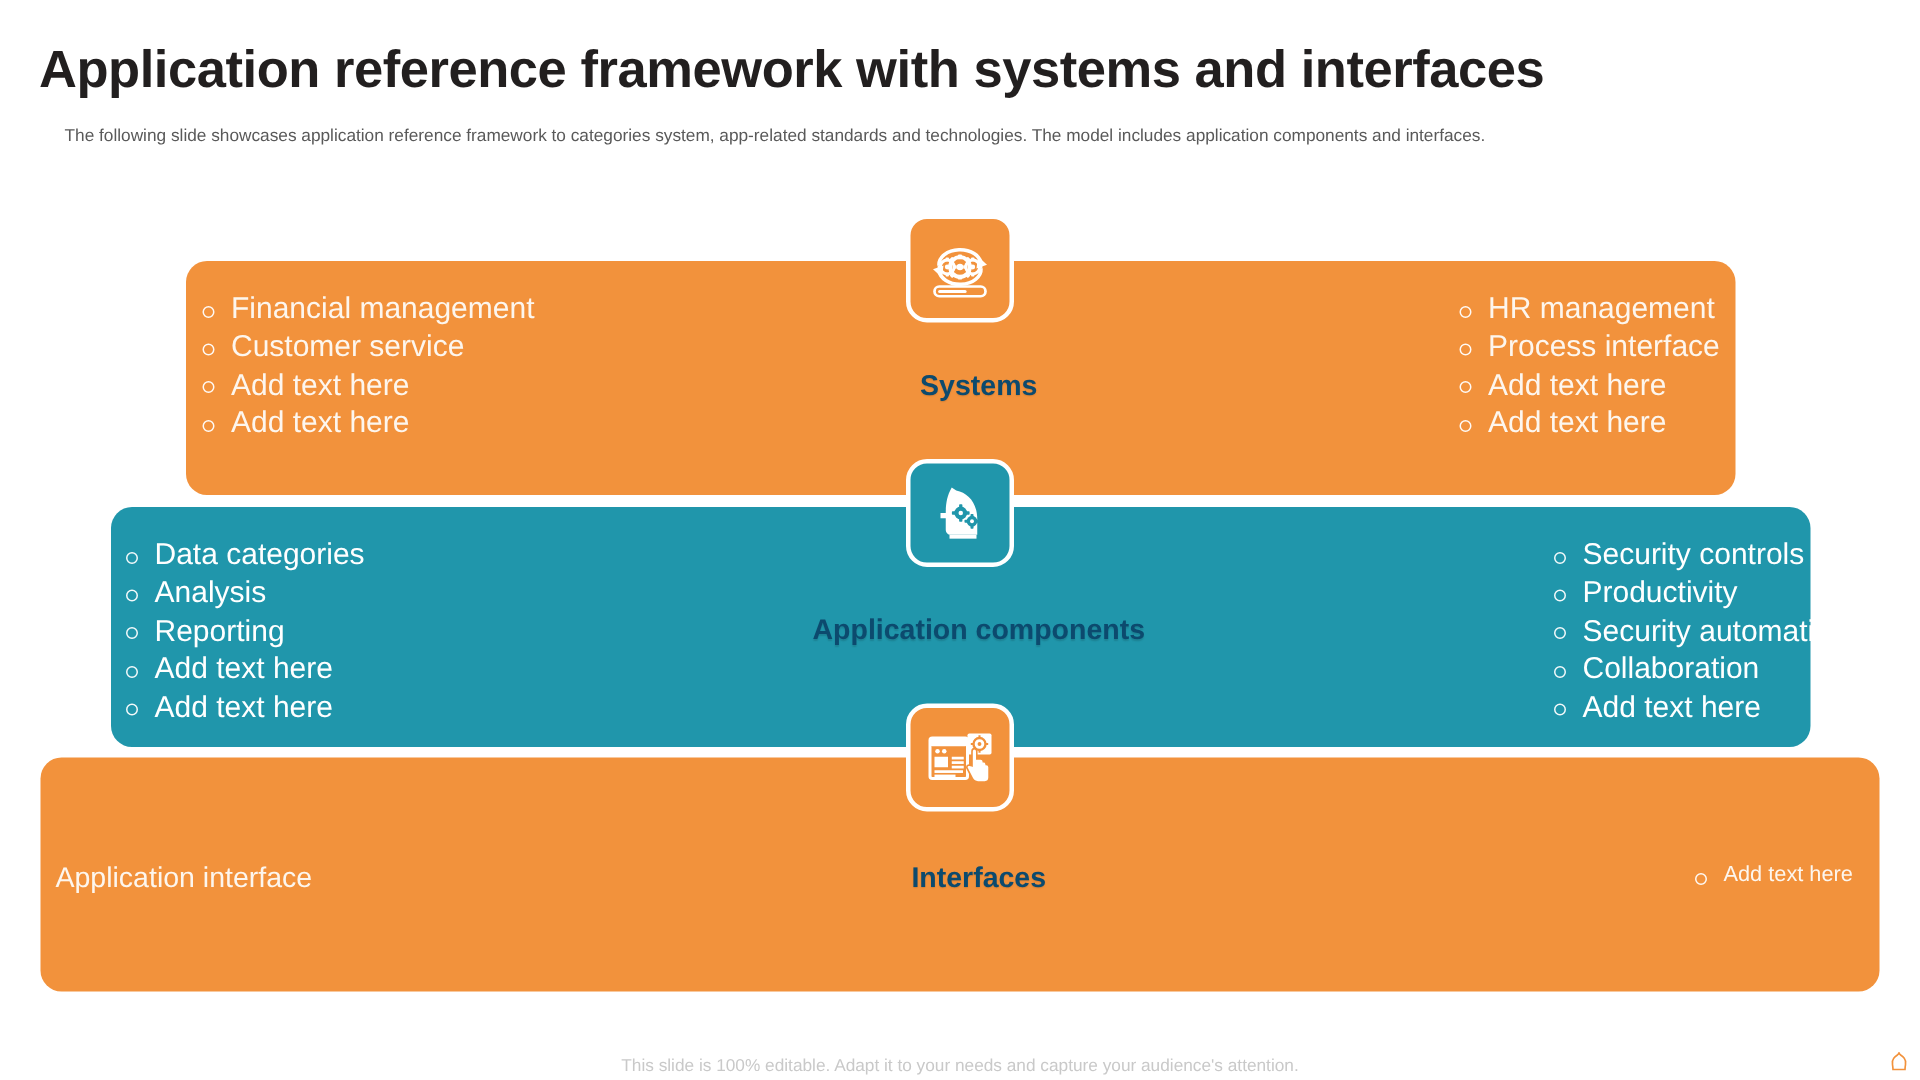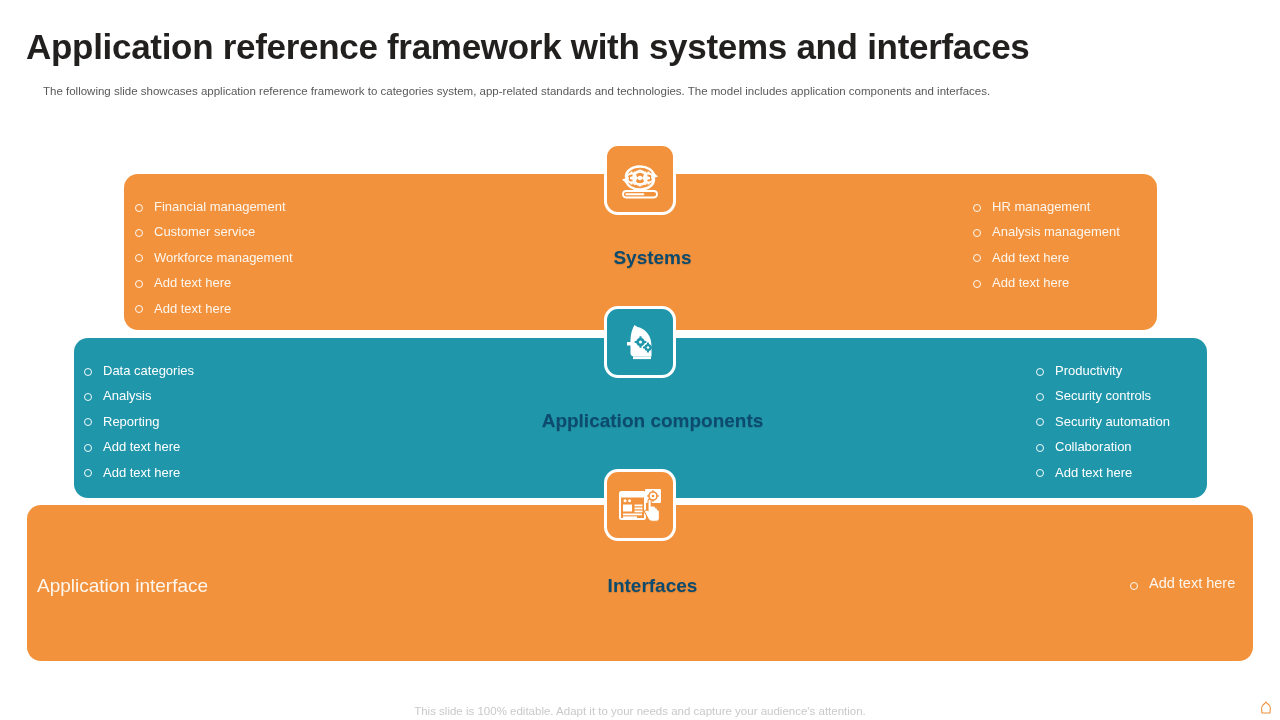--- a/index.html
+++ b/index.html
@@ -58,21 +58,21 @@
   .title-systems     { top: 247px; }
   .title-components  { top: 410px; }
   .title-interfaces  { top: 575px; }
 
   
   .list { position: absolute; }
   .list li {
     list-style: none;
     position: relative;
     padding-left: 21px;
-    font-size: 13px;
+    font-size: 20px;
     color: #ffffff;
     line-height: 25.4px;
     white-space: nowrap;
   }
   .list li::before {
     content: "";
     position: absolute;
     left: 2px; top: 9.5px;
     width: 6px; height: 6px;
     border: 1px solid rgba(255,255,255,0.95);
@@ -137,47 +137,46 @@
 <div class="slide">
 
   <div class="title">Application reference framework with systems and interfaces</div>
   <div class="subtitle">The following slide showcases application reference framework to categories system, app-related standards and technologies. The model includes application components and interfaces.</div>
 
   <div class="band band-systems"></div>
 
   <ul class="list list-sys-left sys">
     <li>Financial management</li>
     <li>Customer service</li>
-    <li>Workforce management</li>
     <li>Add text here</li>
     <li>Add text here</li>
   </ul>
 
   <ul class="list list-sys-right sys">
     <li>HR management</li>
-    <li>Analysis management</li>
+    <li>Process interface</li>
     <li>Add text here</li>
     <li>Add text here</li>
   </ul>
 
   <div class="band-title title-systems">Systems</div>
 
   <div class="band band-components"></div>
 
   <ul class="list list-comp-left">
     <li>Data categories</li>
     <li>Analysis</li>
     <li>Reporting</li>
     <li>Add text here</li>
     <li>Add text here</li>
   </ul>
 
   <ul class="list list-comp-right">
+    <li>Security controls</li>
     <li>Productivity</li>
-    <li>Security controls</li>
     <li>Security automation</li>
     <li>Collaboration</li>
     <li>Add text here</li>
   </ul>
 
   <div class="band-title title-components">Application components</div>
 
   <div class="band band-interfaces"></div>
 
   <div class="iface-left">Application interface</div>

